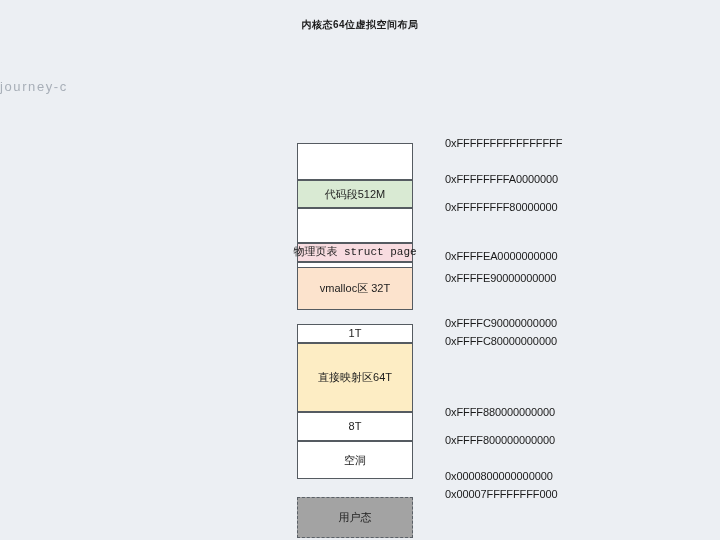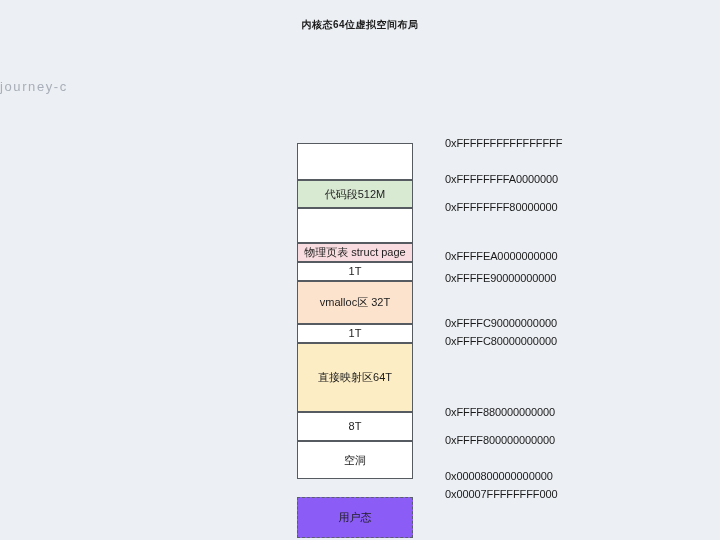--- a/index.html
+++ b/index.html
@@ -88,45 +88,45 @@
 <div id="diagram">
     <div class="mem-block" style="top: 0px; height: 37px; background: rgb(255, 255, 255);">
       <span class="blk-label"></span>
     </div>
     <div class="mem-block" style="top: 37px; height: 28px; background: rgb(217, 234, 211);">
       <span class="blk-label">代码段512M</span>
     </div>
     <div class="mem-block" style="top: 65px; height: 35px; background: rgb(255, 255, 255);">
       <span class="blk-label"></span>
     </div>
-    <div class="mem-block" style="top: 100px; height: 19px; background: rgb(248, 220, 224);">
+    <div class="mem-block" style="top: 100px; height: 19px; background: rgb(248, 220, 224); font-family: Liberation Mono, monospace;">
       <span class="blk-label">物理页表 struct page</span>
     </div>
     <div class="mem-block" style="top: 119px; height: 19px; background: rgb(255, 255, 255);">
       <span class="blk-label">1T</span>
     </div>
-    <div class="mem-block" style="top: 138px; height: 43px; background: rgb(252, 227, 205);">
+    <div class="mem-block" style="top: 124px; height: 43px; background: rgb(252, 227, 205);">
       <span class="blk-label">vmalloc区 32T</span>
     </div>
     <div class="mem-block" style="top: 181px; height: 19px; background: rgb(255, 255, 255);">
       <span class="blk-label">1T</span>
     </div>
     <div class="mem-block" style="top: 200px; height: 69px; background: rgb(253, 237, 196);">
       <span class="blk-label">直接映射区64T</span>
     </div>
     <div class="mem-block" style="top: 269px; height: 29px; background: rgb(255, 255, 255);">
       <span class="blk-label">8T</span>
     </div>
     <div class="mem-block" style="top: 298px; height: 38px; background: rgb(255, 255, 255);">
       <span class="blk-label">空洞</span>
     </div>
     <div class="mem-block" style="top: 336px; height: 18px; background: #c2410c; margin-top: 20px;">
       <span class="blk-label">PAGE_SIZE</span>
     </div>
-    <div class="mem-block dashed" style="top: 354px; height: 41px; background: #8b5cf6;">
+    <div class="mem-block dashed" style="top: 354px; height: 41px; background: #a3a3a3;">
       <span class="blk-label">用户态</span>
     </div>
   </div>
 
 <div class="addr-label" style="top: 137px;">0xFFFFFFFFFFFFFFFF</div>
 <div class="addr-label" style="top: 173px;">0xFFFFFFFFA0000000</div>
 <div class="addr-label" style="top: 201px;">0xFFFFFFFF80000000</div>
 <div class="addr-label" style="top: 250px;">0xFFFFEA0000000000</div>
 <div class="addr-label" style="top: 272px;">0xFFFFE90000000000</div>
 <div class="addr-label" style="top: 317px;">0xFFFFC90000000000</div>

